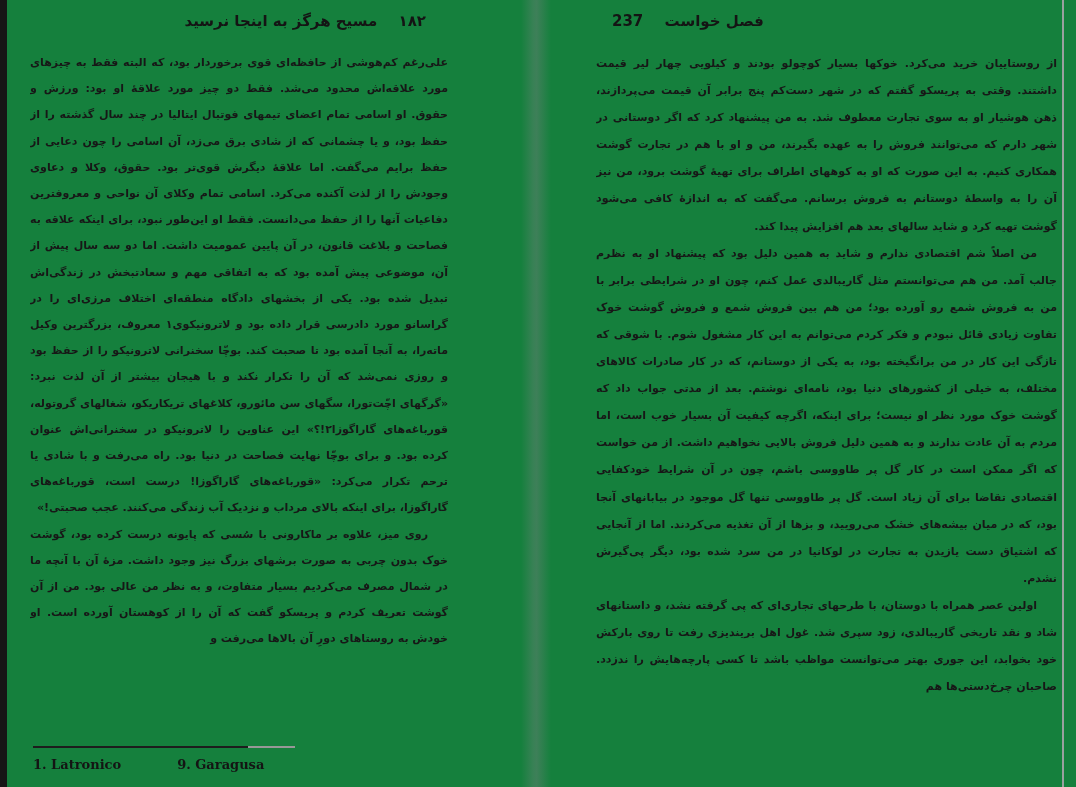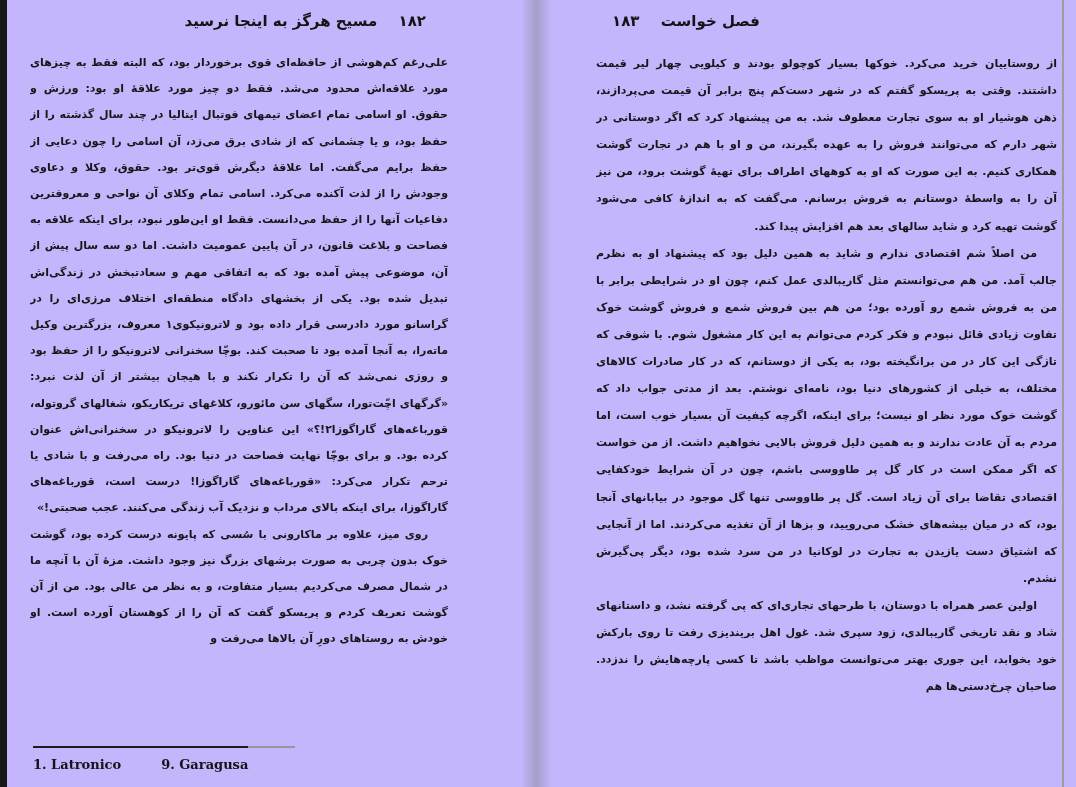--- a/index.html
+++ b/index.html
@@ -1,20 +1,20 @@
 <!DOCTYPE html>
 <html lang="fa"><head>
 <meta charset="utf-8">
 <style>
   html, body { margin: 0; padding: 0; background: #ffffff; }
   .spread {
     position: relative;
     width: 1076px;
     height: 787px;
-    background: #c4b5fd;
+    background: #15803d;
     overflow: hidden;
     font-family: "DejaVu Sans", sans-serif;
   }
   
   .edge-black {
     position: absolute; left: 0; top: 0; width: 7px; height: 100%;
     background: #161616;
   }
   .gutter-shadow {
     position: absolute; left: 521px; top: 0; width: 30px; height: 100%;
@@ -52,21 +52,21 @@
   .tb-right { left: 596px; top: 50px; width: 461px; height: 737px; line-height: 27.1px; }
   .textblock p { margin: 0; padding: 0; }
   .textblock p.indent { text-indent: 20px; }
   
   .footnote-area { position: absolute; left: 33px; top: 746px; width: 420px; direction: ltr; }
   .fn-rule {
     width: 262px; height: 2px; margin-bottom: 9px;
     background: linear-gradient(to right, #1d1d1d 0%, #1d1d1d 82%, #989898 82%, #989898 100%);
   }
   .fn-items {
-    display: flex; gap: 40px;
+    display: flex; gap: 56px;
     font-family: "DejaVu Serif", serif;
     font-weight: 700; font-size: 13px; color: #141414;
   }
 </style>
 </head>
 <body>
 
 <div class="spread">
 
   <div class="edge-black"></div>
@@ -89,21 +89,21 @@
       <div class="fn-items">
         <span>1. Latronico</span>
         <span>9. Garagusa</span>
       </div>
     </div>
   </section>
 
   <section>
     <header class="page-header ph-right">
       <span class="chapter-title">فصل خواست</span>
-      <span class="page-num">۱۸۳</span>
+      <span class="page-num">237</span>
     </header>
 
     <div class="textblock tb-right">
       <p>از روستاییان خرید می‌کرد. خوکها بسیار کوچولو بودند و کیلویی چهار لیر قیمت داشتند. وقتی به پریسکو گفتم که در شهر دست‌کم پنج برابر آن قیمت می‌پردازند، ذهن هوشیار او به سوی تجارت معطوف شد. به من پیشنهاد کرد که اگر دوستانی در شهر دارم که می‌توانند فروش را به عهده بگیرند، من و او با هم در تجارت گوشت همکاری کنیم. به این صورت که او به کوههای اطراف برای تهیهٔ گوشت برود، من نیز آن را به واسطهٔ دوستانم به فروش برسانم. می‌گفت که به اندازهٔ کافی می‌شود گوشت تهیه کرد و شاید سالهای بعد هم افزایش پیدا کند.</p>
       <p class="indent">من اصلاً شم اقتصادی ندارم و شاید به همین دلیل بود که پیشنهاد او به نظرم جالب آمد. من هم می‌توانستم مثل گاریبالدی عمل کنم، چون او در شرایطی برابر با من به فروش شمع رو آورده بود؛ من هم بین فروش شمع و فروش گوشت خوک تفاوت زیادی قائل نبودم و فکر کردم می‌توانم به این کار مشغول شوم. با شوقی که تازگی این کار در من برانگیخته بود، به یکی از دوستانم، که در کار صادرات کالاهای مختلف، به خیلی از کشورهای دنیا بود، نامه‌ای نوشتم. بعد از مدتی جواب داد که گوشت خوک مورد نظر او نیست؛ برای اینکه، اگرچه کیفیت آن بسیار خوب است، اما مردم به آن عادت ندارند و به همین دلیل فروش بالایی نخواهیم داشت. از من خواست که اگر ممکن است در کار گل پر طاووسی باشم، چون در آن شرایط خودکفایی اقتصادی تقاضا برای آن زیاد است. گل پر طاووسی تنها گل موجود در بیابانهای آنجا بود، که در میان بیشه‌های خشک می‌رویید، و بزها از آن تغذیه می‌کردند. اما از آنجایی که اشتیاق دست یازیدن به تجارت در لوکانیا در من سرد شده بود، دیگر پی‌گیرش نشدم.</p>
       <p class="indent">اولین عصر همراه با دوستان، با طرحهای تجاری‌ای که پی گرفته نشد، و داستانهای شاد و نقد تاریخی گاریبالدی، زود سپری شد. غول اهل بریندیزی رفت تا روی بارکش خود بخوابد، این جوری بهتر می‌توانست مواظب باشد تا کسی پارچه‌هایش را ندزدد. صاحبان چرخ‌دستی‌ها هم</p>
     </div>
   </section>
 
 </div>

